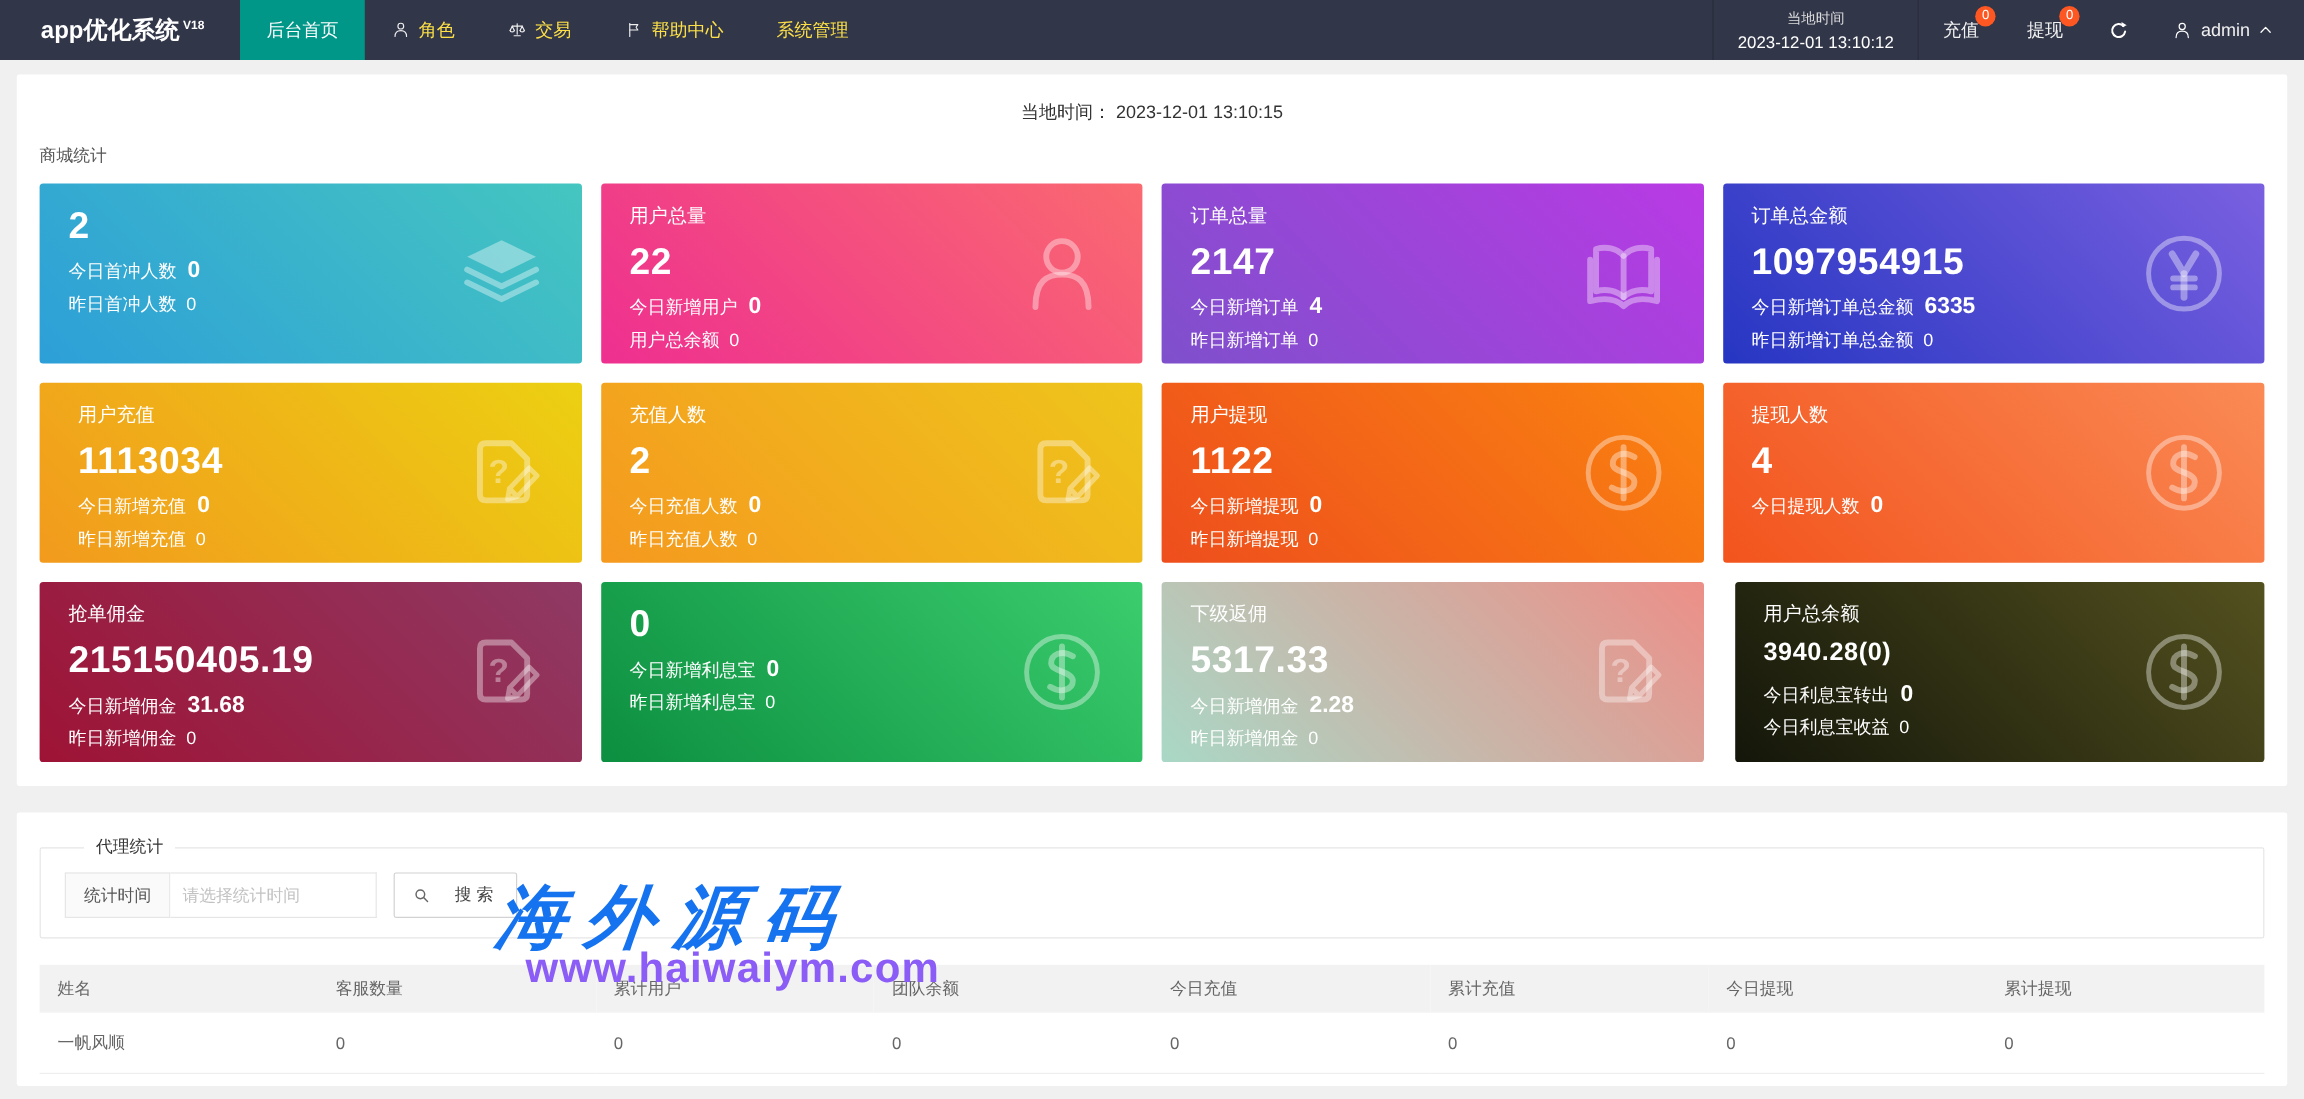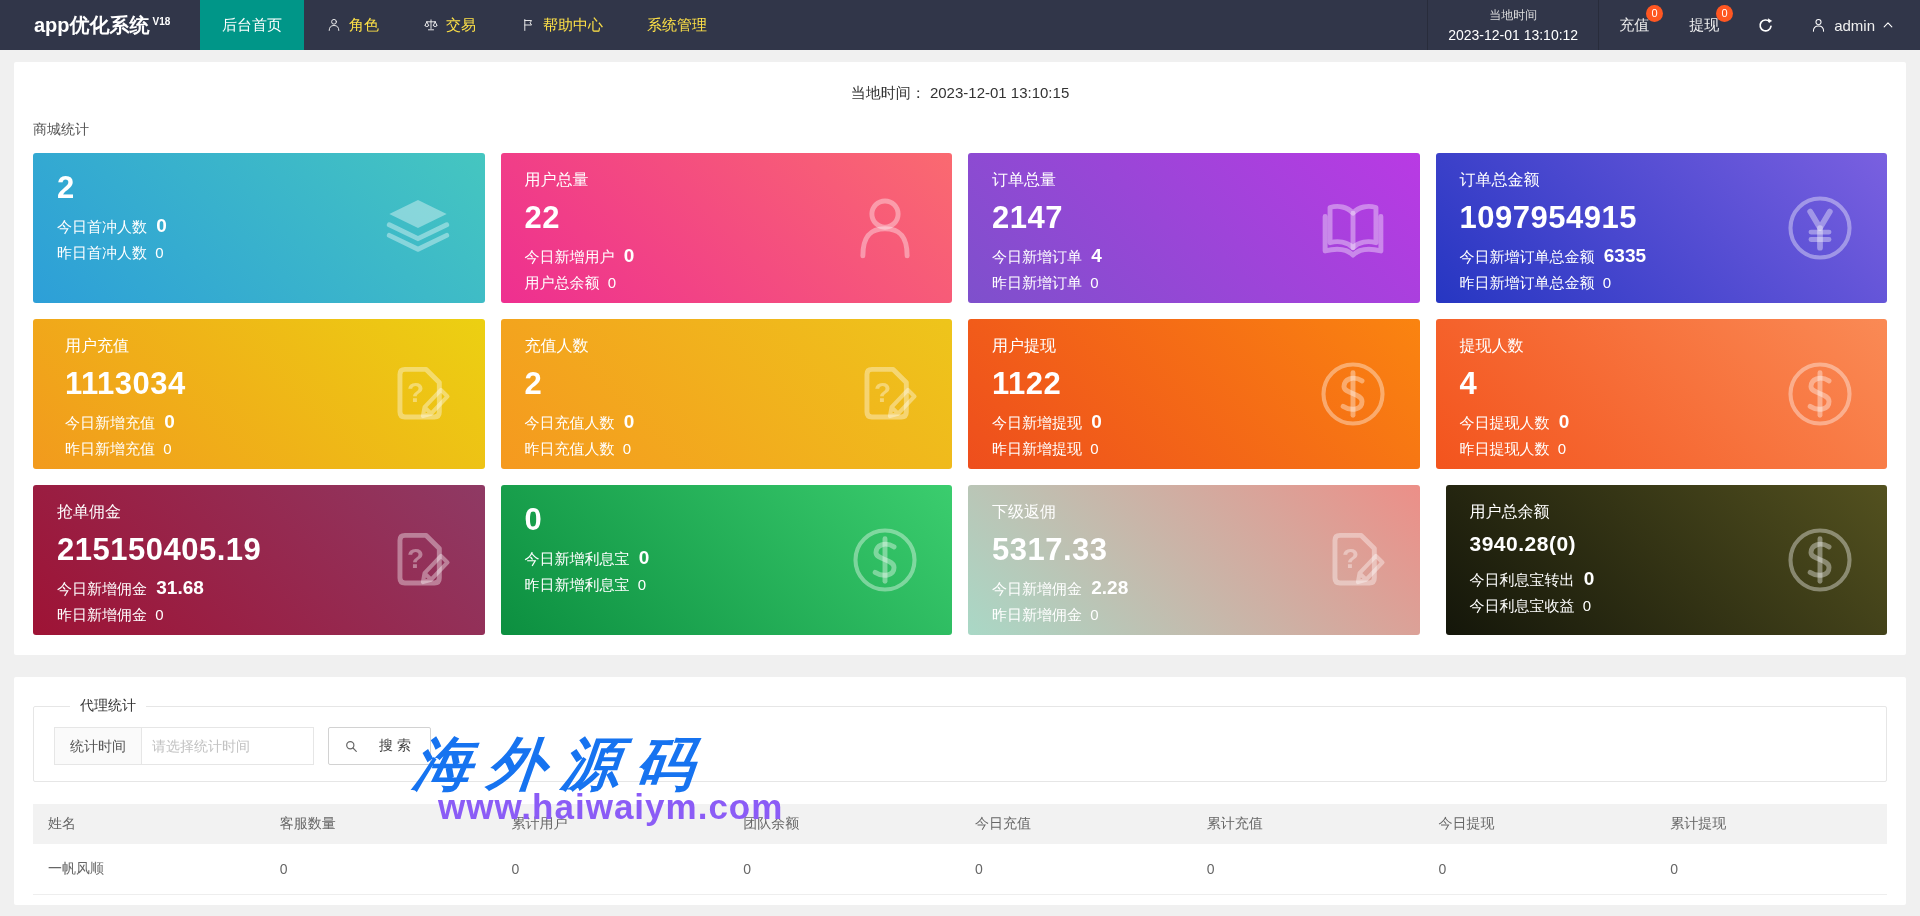--- a/index.html
+++ b/index.html
@@ -252,21 +252,20 @@
             <path d="M61 34 C50 27 39 32 39 41 C39 50 61 49 61 59 C61 68 49 72 38 65" stroke-width="6"></path>
             <path d="M50 24 V76" stroke-width="6"></path>
           </svg>
         </div>
   </div>
 
   <div class="card" style="background: linear-gradient(45deg, rgb(243, 84, 29), rgb(250, 138, 85));">
     <div class="card-title">提现人数</div>
     <div class="card-value">4</div>
     <div class="card-line"><span class="ll">今日提现人数</span><span class="lv"> 0</span></div>
-    <div class="card-line"><span class="ll">昨日提现人数</span><span class="lv3"> 0</span></div>
     <div class="card-icon">
           <svg viewBox="0 0 100 100" fill="none" stroke="currentColor" stroke-width="6" stroke-linecap="round" stroke-linejoin="round">
             <circle cx="50" cy="50" r="36" stroke-width="5"></circle>
             <path d="M61 34 C50 27 39 32 39 41 C39 50 61 49 61 59 C61 68 49 72 38 65" stroke-width="6"></path>
             <path d="M50 24 V76" stroke-width="6"></path>
           </svg>
         </div>
   </div>
 
   <div class="card" style="background: linear-gradient(45deg, rgb(158, 19, 53), rgb(143, 58, 100));">

